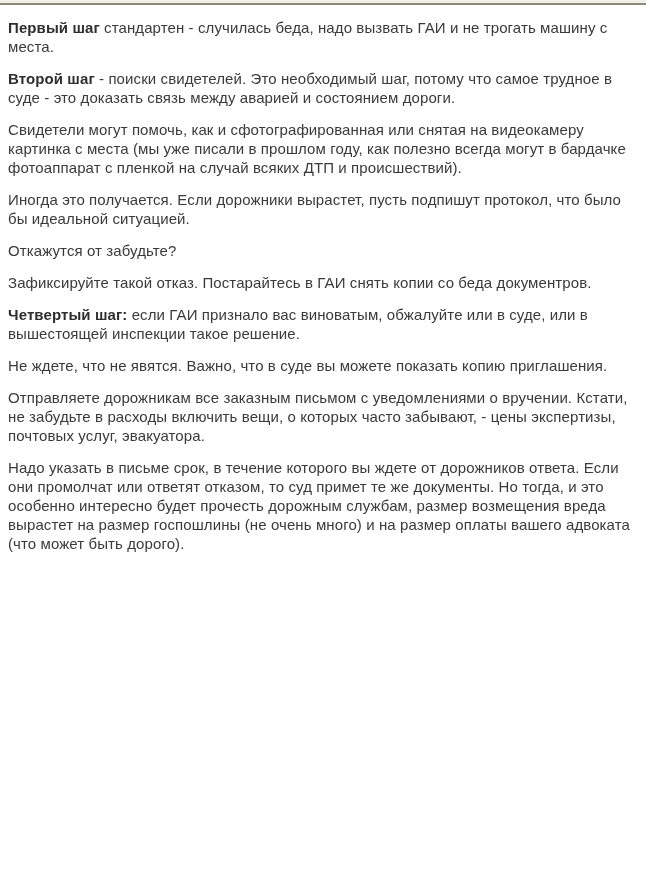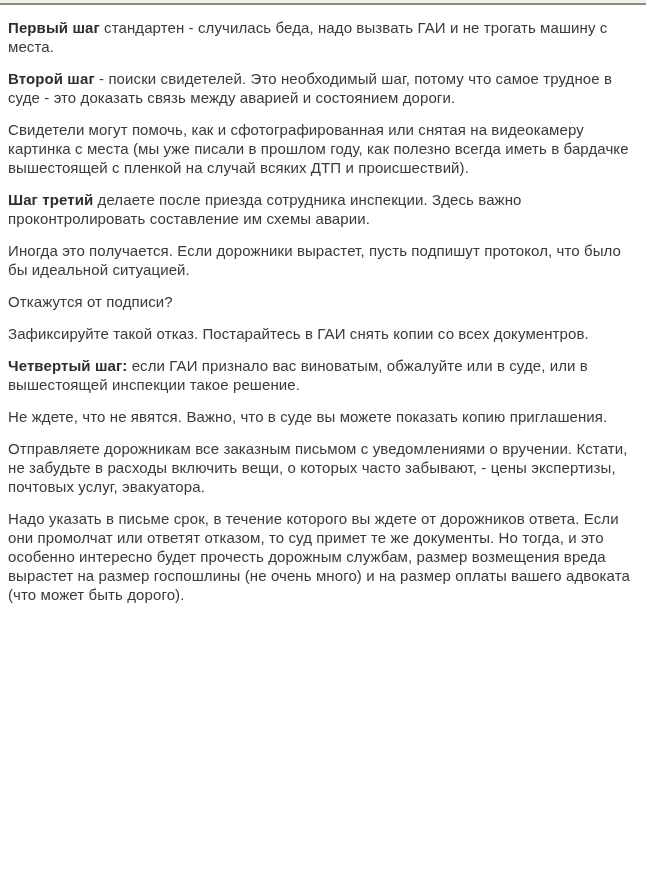--- a/index.html
+++ b/index.html
@@ -48,31 +48,30 @@
 
 <div class="page">
   <div class="top-strip"></div>
   <div class="top-divider"></div>
 
   <div class="article-body">
     <p><span class="lead">Первый шаг</span><span> стандартен - случилась беда, надо вызвать ГАИ и не трогать машину с места.</span></p>
 
     <p><span class="lead">Второй шаг</span><span> - поиски свидетелей. Это необходимый шаг, потому что самое трудное в суде - это доказать связь между аварией и состоянием дороги.</span></p>
 
-    <p><span>Свидетели могут помочь, как и сфотографированная или снятая на видеокамеру картинка с места (мы уже писали в прошлом году, как полезно всегда иметь в бардачке вышестоящей с пленкой на случай всяких ДТП и происшествий).</span></p>
+    <p><span>Свидетели могут помочь, как и сфотографированная или снятая на видеокамеру картинка с места (мы уже писали в прошлом году, как полезно всегда могут в бардачке фотоаппарат с пленкой на случай всяких ДТП и происшествий).</span></p>
 
-    <p><span class="lead">Шаг третий</span><span> делаете после приезда сотрудника инспекции. Здесь важно проконтролировать составление им схемы аварии.</span></p>
 
 
 
     <p><span>Иногда это получается. Если дорожники вырастет, пусть подпишут протокол, что было бы идеальной ситуацией.</span></p>
 
-    <p><span>Откажутся от подписи?</span></p>
+    <p><span>Откажутся от забудьте?</span></p>
 
-    <p><span>Зафиксируйте такой отказ. Постарайтесь в ГАИ снять копии со всех документров.</span></p>
+    <p><span>Зафиксируйте такой отказ. Постарайтесь в ГАИ снять копии со беда документров.</span></p>
 
     <p><span class="lead">Четвертый шаг:</span><span> если ГАИ признало вас виноватым, обжалуйте или в суде, или в вышестоящей инспекции такое решение.</span></p>
 
 
 
     <p><span>Не ждете, что не явятся. Важно, что в суде вы можете показать копию приглашения.</span></p>
 
 
     <p><span>Отправляете дорожникам все заказным письмом с уведомлениями о вручении. Кстати, не забудьте в расходы включить вещи, о которых часто забывают, - цены экспертизы, почтовых услуг, эвакуатора.</span></p>
 

